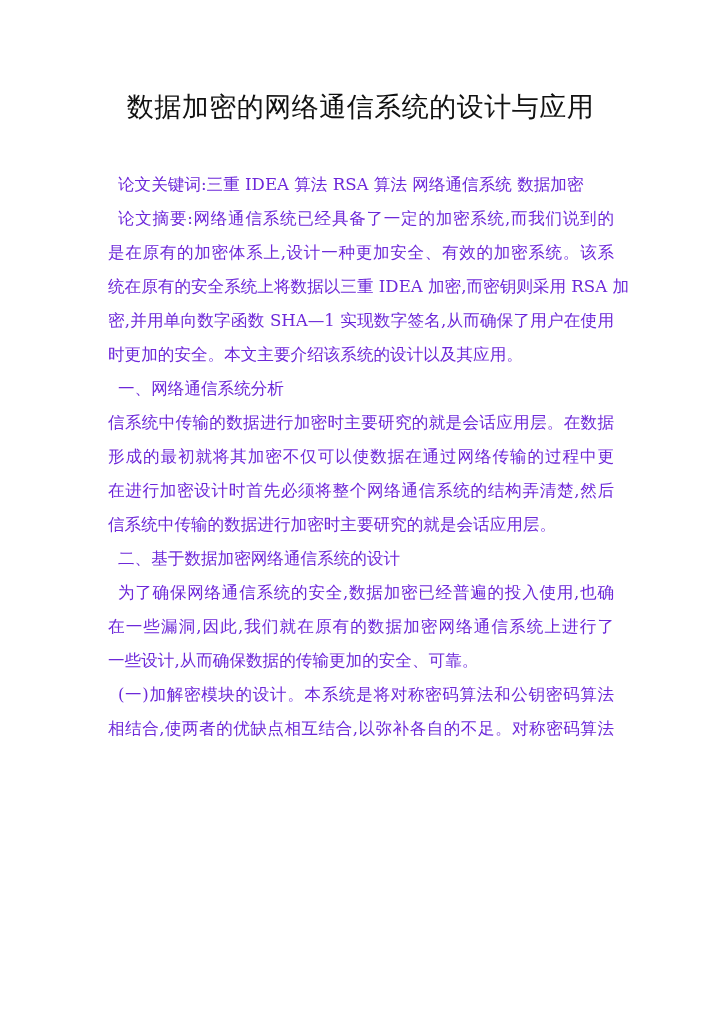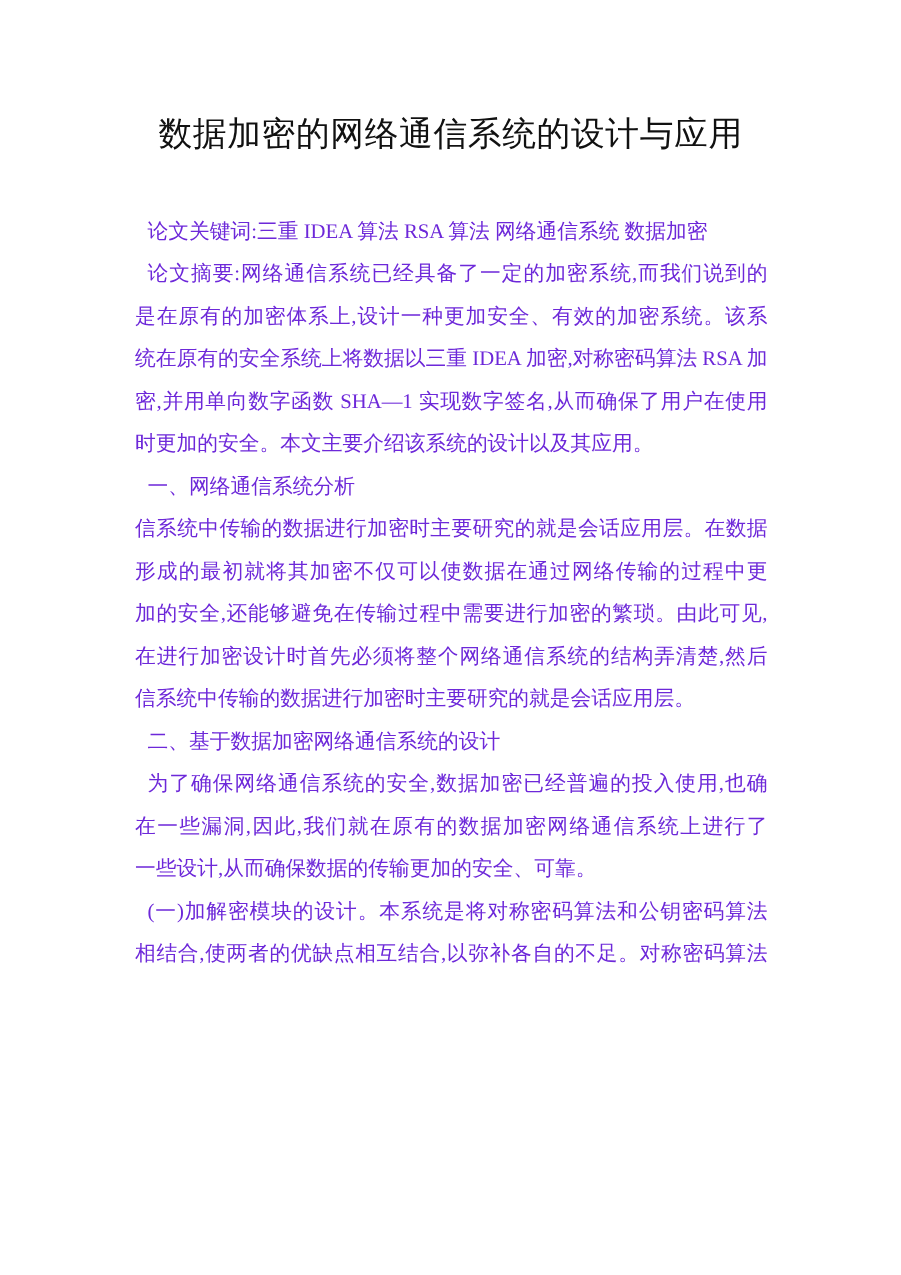--- a/index.html
+++ b/index.html
@@ -14,21 +14,20 @@
       overflow: hidden;
       font-family: "DejaVu Serif", "Liberation Serif", serif;
       color: #1a1a1a;
     }
     .page {
       position: absolute;
       left: 0; top: 0;
       width: 721px;
       height: 1020px;
       background: #ffffff;
-      font-family: Liberation Serif, serif;
     }
     .title {
       position: absolute;
       left: 0;
       top: 88px;
       width: 721px;
       text-align: center;
       font-size: 27px;
       line-height: 38px;
       color: #111111;
@@ -66,29 +65,28 @@
 
 <div class="page">
   <div class="title">数据加密的网络通信系统的设计与应用</div>
 
   <div class="body">
 
     <div class="line indent last">论文关键词:三重 IDEA 算法 RSA 算法 网络通信系统 数据加密</div>
 
     <div class="line indent">论文摘要:网络通信系统已经具备了一定的加密系统,而我们说到的</div>
     <div class="line">是在原有的加密体系上,设计一种更加安全、有效的加密系统。该系</div>
-    <div class="line">统在原有的安全系统上将数据以三重 IDEA 加密,对称密码算法 RSA 加</div>
+    <div class="line">统在原有的安全系统上将数据以三重 IDEA 加密,而密钥则采用 RSA 加</div>
     <div class="line">密,并用单向数字函数 SHA—1 实现数字签名,从而确保了用户在使用</div>
     <div class="line last">时更加的安全。本文主要介绍该系统的设计以及其应用。</div>
 
     <div class="line indent heading">一、网络通信系统分析</div>
 
     <div class="line">信系统中传输的数据进行加密时主要研究的就是会话应用层。在数据</div>
     <div class="line">形成的最初就将其加密不仅可以使数据在通过网络传输的过程中更</div>
-    <div class="line">加的安全,还能够避免在传输过程中需要进行加密的繁琐。由此可见,</div>
     <div class="line">在进行加密设计时首先必须将整个网络通信系统的结构弄清楚,然后</div>
     <div class="line last">信系统中传输的数据进行加密时主要研究的就是会话应用层。</div>
 
     <div class="line indent heading">二、基于数据加密网络通信系统的设计</div>
 
     <div class="line indent">为了确保网络通信系统的安全,数据加密已经普遍的投入使用,也确</div>
     <div class="line">在一些漏洞,因此,我们就在原有的数据加密网络通信系统上进行了</div>
     <div class="line last">一些设计,从而确保数据的传输更加的安全、可靠。</div>
 
     <div class="line indent">(一)加解密模块的设计。本系统是将对称密码算法和公钥密码算法</div>

